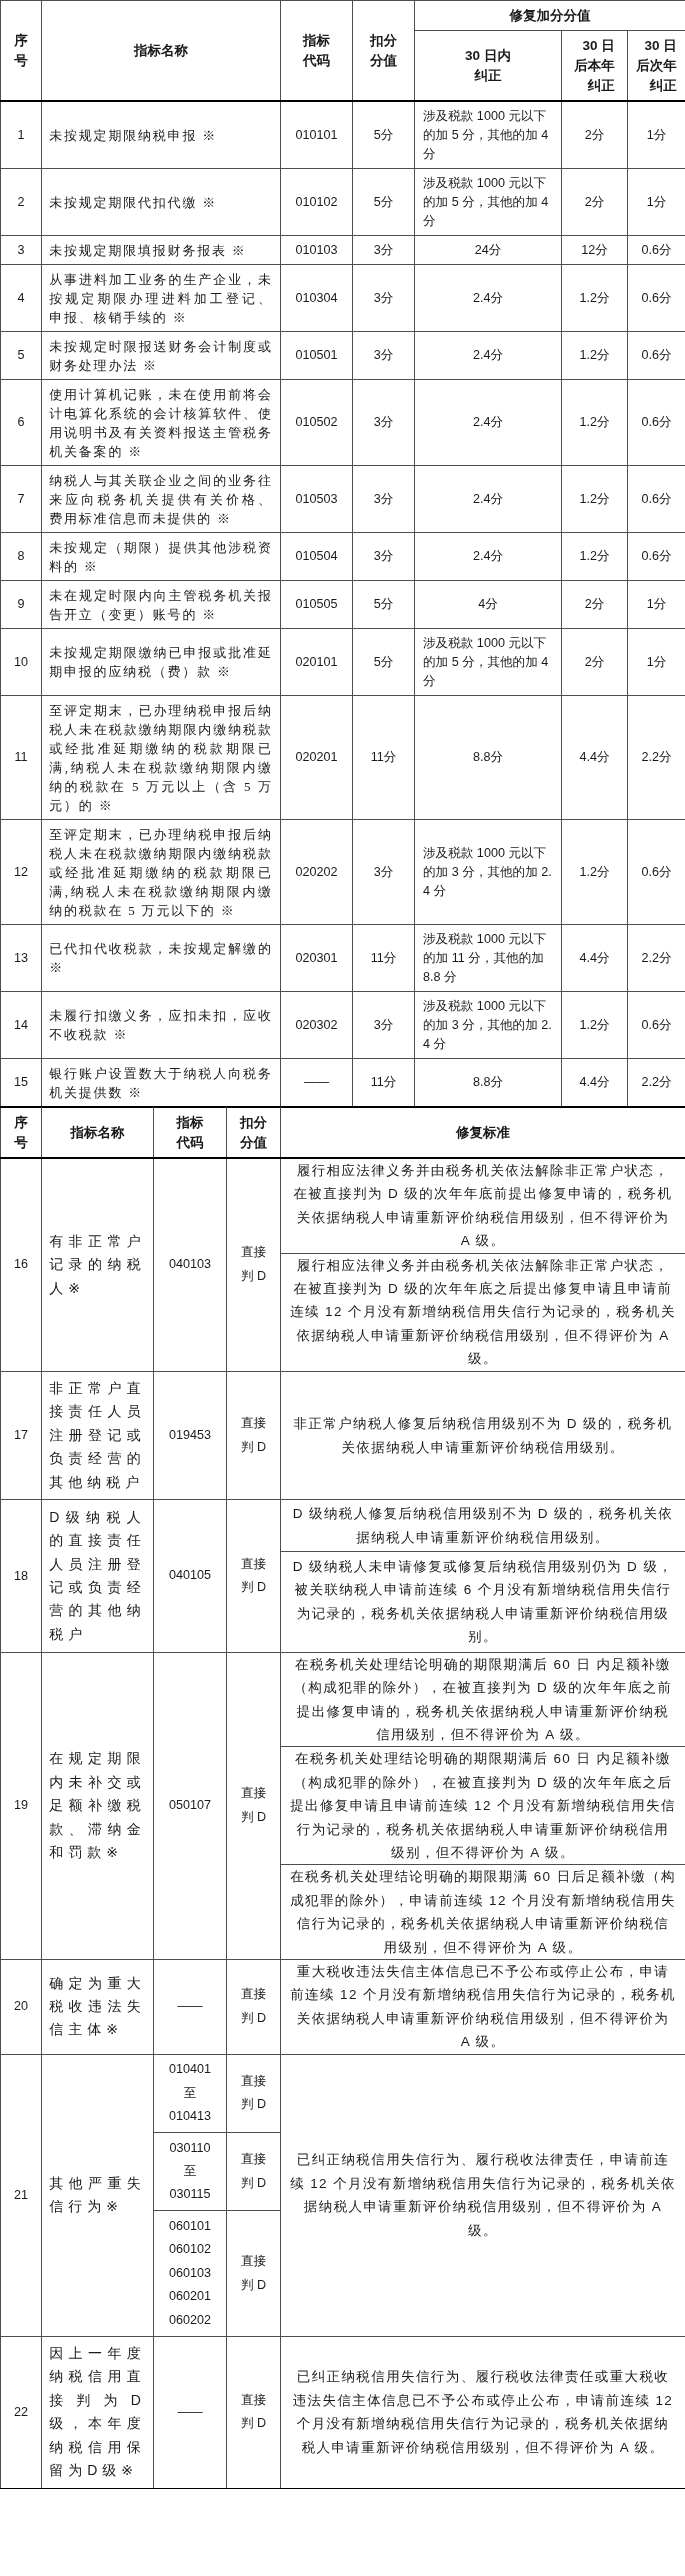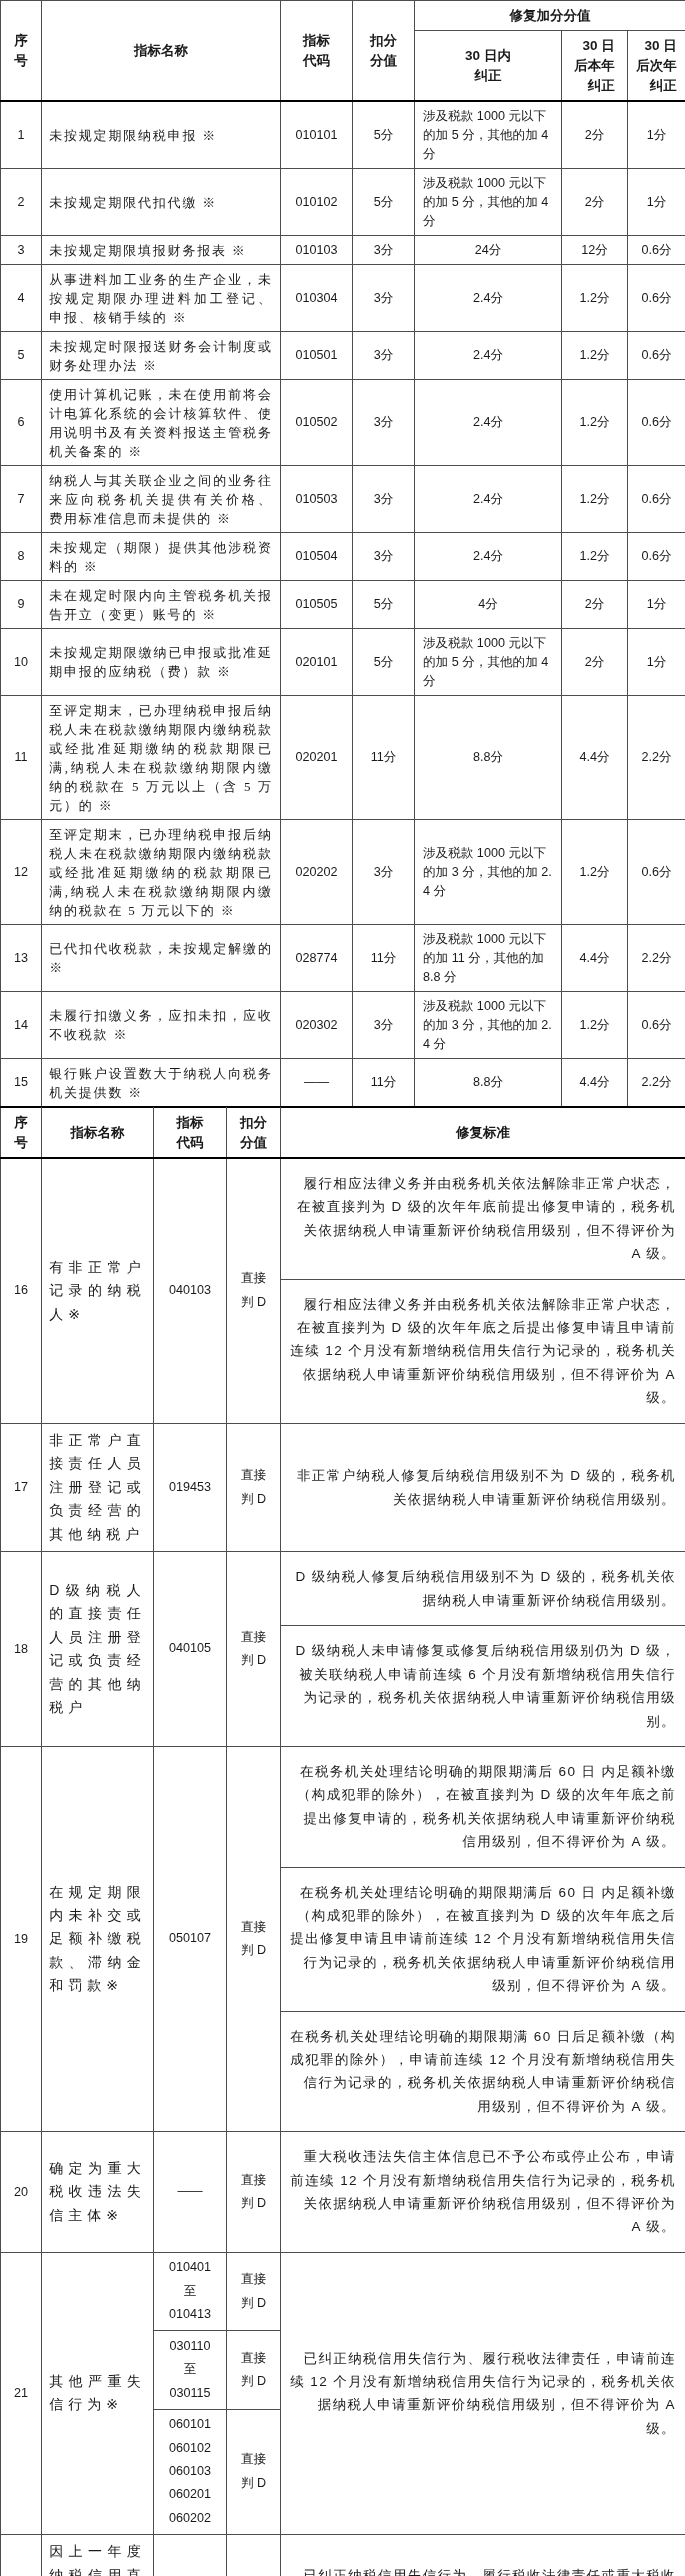--- a/index.html
+++ b/index.html
@@ -8,21 +8,21 @@
   td,th{border:0.9px solid #4d4d4d;vertical-align:middle;padding:3.6px 4.5px;font-size:12.6px;line-height:19px;overflow:hidden;word-break:break-all;}
   th{font-weight:bold;font-size:13.5px;text-align:center;padding:4.5px 1.8px;line-height:20px;}
   .c{text-align:center;}
   .nm{text-align:justify;padding:4.5px 7.2px;font-size:13px;letter-spacing:1.8px;line-height:19px;font-family:Liberation Serif, serif;}
   .lft{text-align:left;padding:4.5px 8px;margin-left:45px;}
   .hdb{border-bottom:2.7px solid #000;}
   .t1-last td{border-bottom:1.8px solid #000;}
   #t2 thead th{border-top:1.8px solid #000;border-bottom:2.7px solid #000;}
   .t2-last td{border-bottom:1.8px solid #000;}
   .nm2{text-align:justify;letter-spacing:5px;padding:5.4px 7.2px;font-size:14px;line-height:23.4px;}
-  .std{text-align:right;padding:13px 9px;font-size:13.5px;letter-spacing:1.4px;line-height:23.4px;word-break:break-all;}
+  .std{text-align:center;padding:0 9px;font-size:13.5px;letter-spacing:1.4px;line-height:23.4px;word-break:break-all;}
   .code2{font-size:12.6px;line-height:23.4px;}
   .blk{display:block;text-align:center;}
   .sp1{display:inline-block;width:1.2em;text-align:center;}
   .sp2{display:inline-block;width:2.4em;text-align:center;}
   .sp3{display:inline-block;width:3.0em;text-align:right;}
   .sp4{display:inline-block;width:4.2em;text-align:center;}
 </style>
 </head>
 <body>
 
@@ -155,21 +155,21 @@
       <td class="nm">至评定期末，已办理纳税申报后纳税人未在税款缴纳期限内缴纳税款或经批准延期缴纳的税款期限已满,纳税人未在税款缴纳期限内缴纳的税款在 5 万元以下的 ※</td>
       <td class="c">020202</td>
       <td class="c">3分</td>
       <td class="lft">涉及税款 1000 元以下的加 3 分，其他的加 2.4 分</td>
       <td class="c">1.2分</td>
       <td class="c">0.6分</td>
     </tr>
     <tr>
       <td class="c">13</td>
       <td class="nm">已代扣代收税款，未按规定解缴的 ※</td>
-      <td class="c">028774</td>
+      <td class="c">020301</td>
       <td class="c">11分</td>
       <td class="lft">涉及税款 1000 元以下的加 11 分，其他的加 8.8 分</td>
       <td class="c">4.4分</td>
       <td class="c">2.2分</td>
     </tr>
     <tr>
       <td class="c">14</td>
       <td class="nm">未履行扣缴义务，应扣未扣，应收不收税款 ※</td>
       <td class="c">020302</td>
       <td class="c">3分</td>

